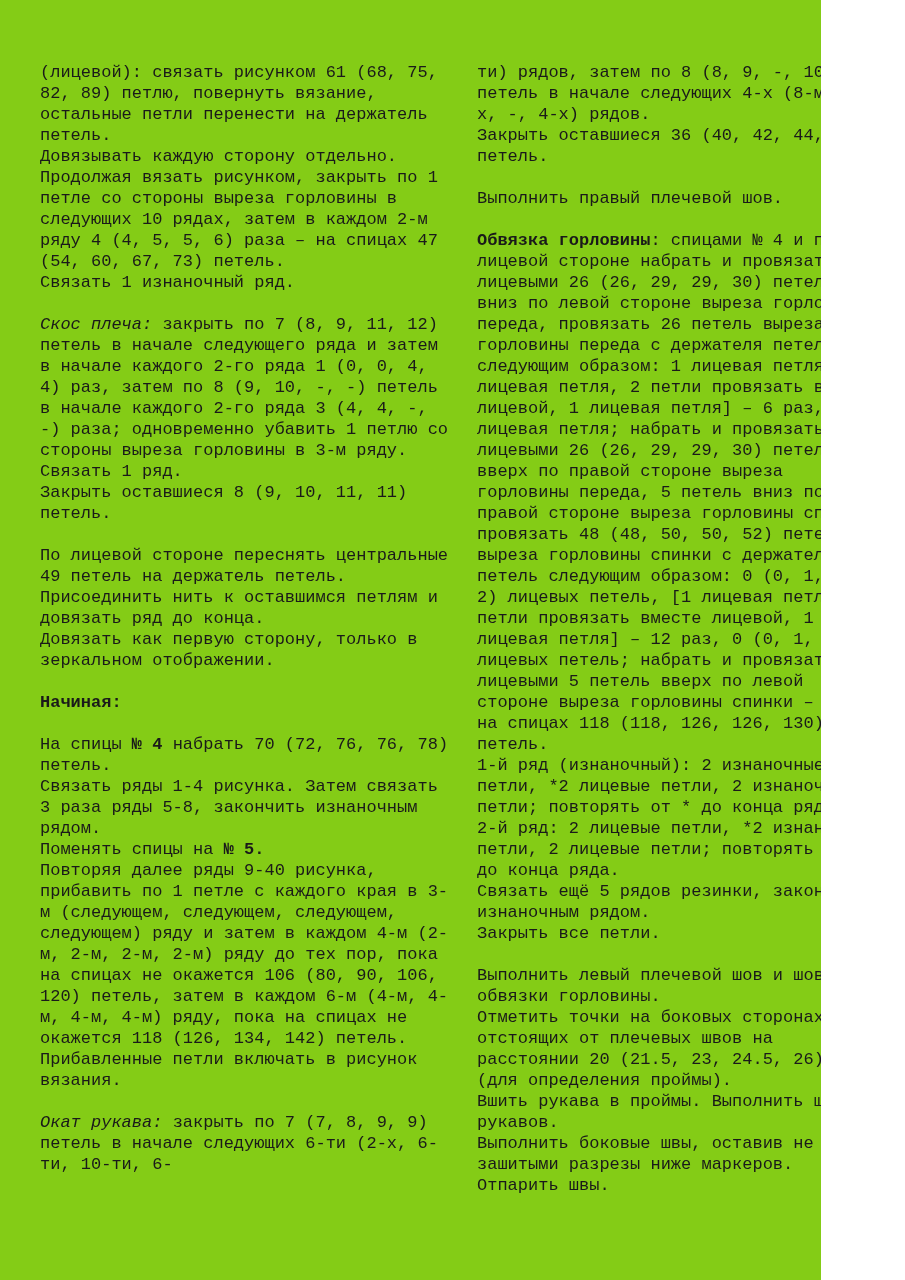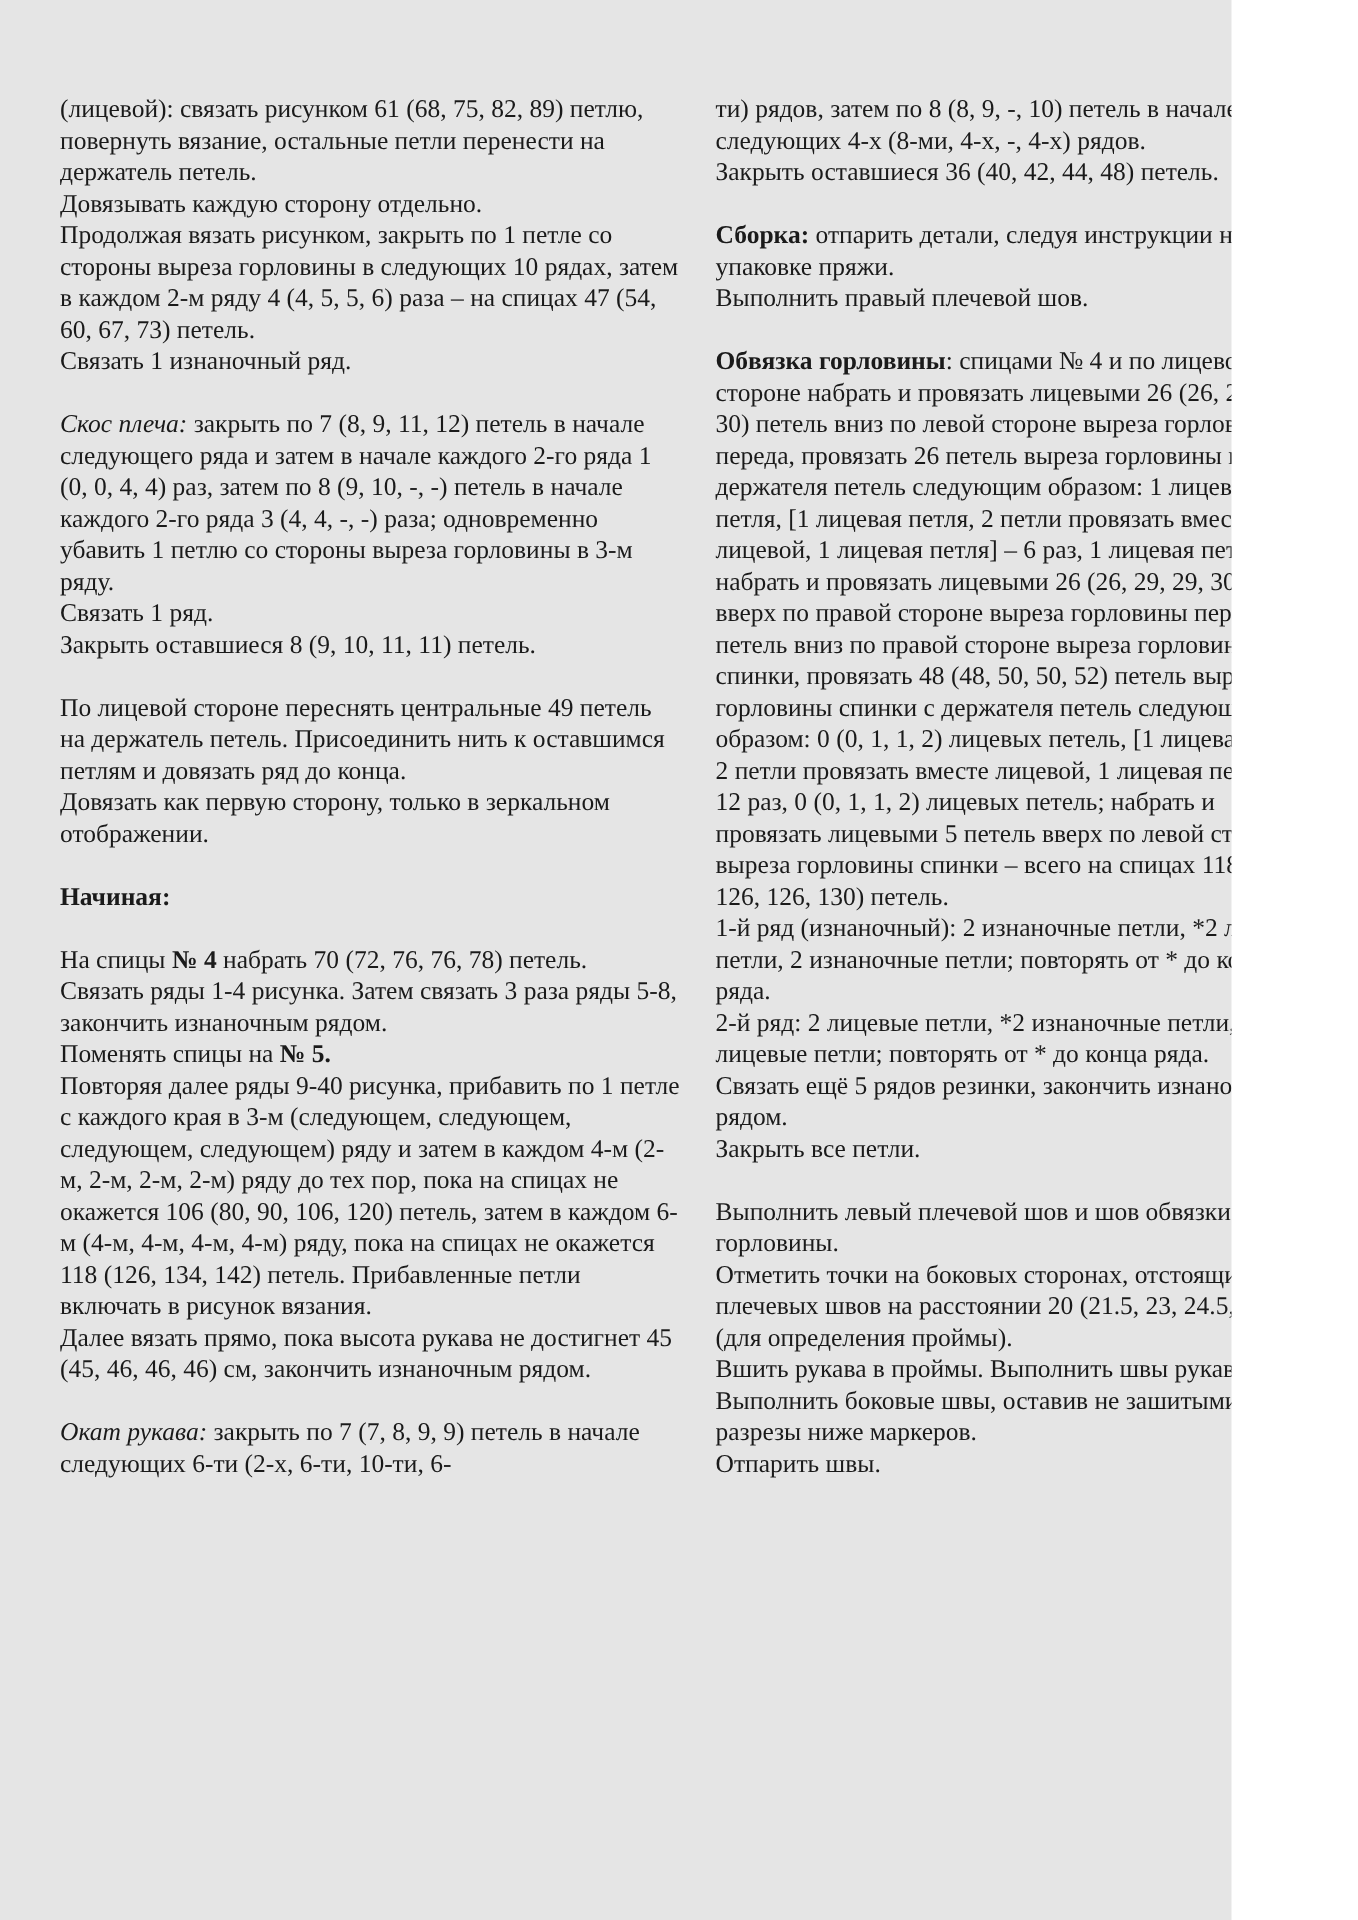--- a/index.html
+++ b/index.html
@@ -4,23 +4,23 @@
 <style>
   html, body {
     margin: 0;
     padding: 0;
     background: #ffffff;
   }
   .page {
     position: relative;
     width: 821px;
     height: 1280px;
-    background: #e5e5e5;
+    background: #84cc16;
     overflow: hidden;
-    font-family: Liberation Serif, serif;
+    font-family: Liberation Mono, monospace;
     color: #1a1a1a;
   }
   .column {
     position: absolute;
     top: 62px;
     font-size: 17px;
     line-height: 21px;
     letter-spacing: 0;
     text-align: left;
   }
@@ -48,29 +48,27 @@
       <div class="gap"></div>
       <p class="para"><span class="run-normal">По лицевой стороне переснять центральные 49 петель на держатель петель. Присоединить нить к оставшимся петлям и довязать ряд до конца.</span></p>
       <p class="para"><span class="run-normal">Довязать как первую сторону, только в зеркальном отображении.</span></p>
       <div class="gap"></div>
       <p class="para"><span class="run-bold">Начиная:</span></p>
       <div class="gap"></div>
       <p class="para"><span class="run-normal">На спицы </span><span class="run-bold">№ 4</span><span class="run-normal"> набрать 70 (72, 76, 76, 78) петель.</span></p>
       <p class="para"><span class="run-normal">Связать ряды 1-4 рисунка. Затем связать 3 раза ряды 5-8, закончить изнаночным рядом.</span></p>
       <p class="para"><span class="run-normal">Поменять спицы на </span><span class="run-bold">№ 5.</span></p>
       <p class="para"><span class="run-normal">Повторяя далее ряды 9-40 рисунка, прибавить по 1 петле с каждого края в 3-м (следующем, следующем, следующем, следующем) ряду и затем в каждом 4-м (2-м, 2-м, 2-м, 2-м) ряду до тех пор, пока на спицах не окажется 106 (80, 90, 106, 120) петель, затем в каждом 6-м (4-м, 4-м, 4-м, 4-м) ряду, пока на спицах не окажется 118 (126, 134, 142) петель. Прибавленные петли включать в рисунок вязания.</span></p>
-      <p class="para"><span class="run-normal">Далее вязать прямо, пока высота рукава не достигнет 45 (45, 46, 46, 46) см, закончить изнаночным рядом.</span></p>
       <div class="gap"></div>
       <p class="para"><span class="run-italic">Окат рукава: </span><span class="run-normal">закрыть по 7 (7, 8, 9, 9) петель в начале следующих 6-ти (2-х, 6-ти, 10-ти, 6-</span></p>
     </div>
   <div class="column column-right">
       <p class="para"><span class="run-normal">ти) рядов, затем по 8 (8, 9, -, 10) петель в начале следующих 4-х (8-ми, 4-х, -, 4-х) рядов.</span></p>
       <p class="para"><span class="run-normal">Закрыть оставшиеся 36 (40, 42, 44, 48) петель.</span></p>
       <div class="gap"></div>
-      <p class="para"><span class="run-bold">Сборка: </span><span class="run-normal">отпарить детали, следуя инструкции на упаковке пряжи.</span></p>
       <p class="para"><span class="run-normal">Выполнить правый плечевой шов.</span></p>
       <div class="gap"></div>
       <p class="para"><span class="run-bold">Обвязка горловины</span><span class="run-normal">: спицами № 4 и по лицевой стороне набрать и провязать лицевыми 26 (26, 29, 29, 30) петель вниз по левой стороне выреза горловины переда, провязать 26 петель выреза горловины переда с держателя петель следующим образом: 1 лицевая петля, [1 лицевая петля, 2 петли провязать вместе лицевой, 1 лицевая петля] – 6 раз, 1 лицевая петля; набрать и провязать лицевыми 26 (26, 29, 29, 30) петель вверх по правой стороне выреза горловины переда, 5 петель вниз по правой стороне выреза горловины спинки, провязать 48 (48, 50, 50, 52) петель выреза горловины спинки с держателя петель следующим образом: 0 (0, 1, 1, 2) лицевых петель, [1 лицевая петля, 2 петли провязать вместе лицевой, 1 лицевая петля] – 12 раз, 0 (0, 1, 1, 2) лицевых петель; набрать и провязать лицевыми 5 петель вверх по левой стороне выреза горловины спинки – всего на спицах 118 (118, 126, 126, 130) петель.</span></p>
       <p class="para"><span class="run-normal">1-й ряд (изнаночный): 2 изнаночные петли, *2 лицевые петли, 2 изнаночные петли; повторять от * до конца ряда.</span></p>
       <p class="para"><span class="run-normal">2-й ряд: 2 лицевые петли, *2 изнаночные петли, 2 лицевые петли; повторять от * до конца ряда.</span></p>
       <p class="para"><span class="run-normal">Связать ещё 5 рядов резинки, закончить изнаночным рядом.</span></p>
       <p class="para"><span class="run-normal">Закрыть все петли.</span></p>
       <div class="gap"></div>
       <p class="para"><span class="run-normal">Выполнить левый плечевой шов и шов обвязки горловины.</span></p>
       <p class="para"><span class="run-normal">Отметить точки на боковых сторонах, отстоящих от плечевых швов на расстоянии 20 (21.5, 23, 24.5, 26) см (для определения проймы).</span></p>

